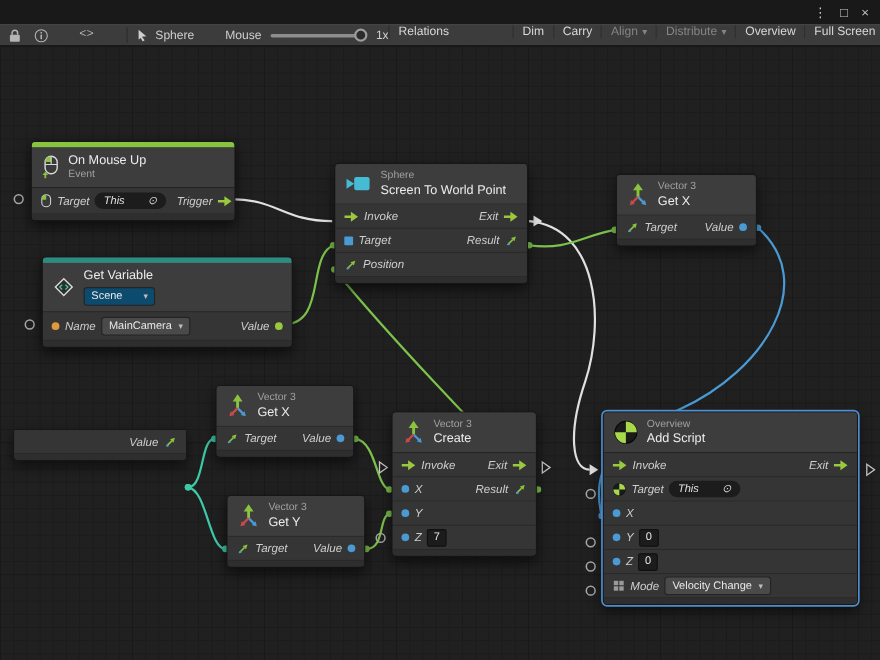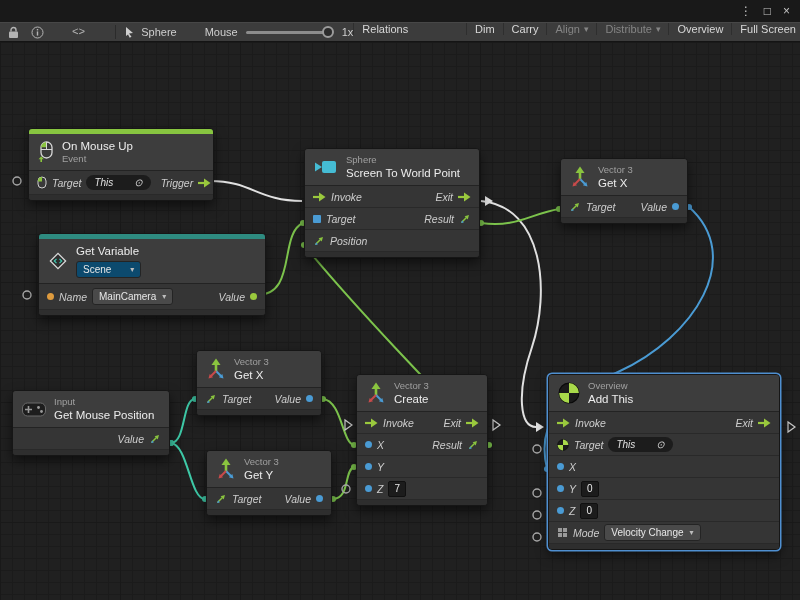--- a/index.html
+++ b/index.html
@@ -383,32 +383,20 @@
           </svg>
         <span class="rlabel">Target</span>
         <span class="spacer"></span>
         <span class="rlabel">Value</span>
         <span class="dot blue"></span>
       </div>
       <div class="nfoot"></div>
     </div>
 
     <div class="node" style="left:12px;top:348px;width:158px">
-      <div class="nhead">
-        <svg width="24" height="15" viewBox="0 0 24 15">
-          <rect x="0.5" y="1" width="23" height="13" rx="5" fill="#1d1d1d" stroke="#6a6a6a"></rect>
-          <path d="M6.5 4v7M3 7.5h7" stroke="#9a9a9a" stroke-width="1.6"></path>
-          <circle cx="16.5" cy="5.5" r="1.4" fill="#9a9a9a"></circle>
-            <circle cx="19.5" cy="9.5" r="1.4" fill="#9a9a9a"></circle>
-        </svg>
-        <div class="htxt">
-          <div class="cat">Input</div>
-          <div class="ttl">Get Mouse Position</div>
-        </div>
-      </div>
       <div class="nrow">
         <span class="spacer"></span>
         <span class="rlabel">Value</span>
         <svg width="12" height="12" viewBox="0 0 12 12">
             <path d="M2.5 9.5 7.2 4.8" stroke="#8ac43f" stroke-width="1.5"></path>
             <polygon points="10,2 8.7,6.4 5.6,3.3" fill="#8ac43f"></polygon>
             <polygon points="2,10 4.8,9.6 3.4,7.2" fill="#4a9bd4"></polygon>
           </svg>
       </div>
       <div class="nfoot"></div>
@@ -467,21 +455,21 @@
 
     <div class="node selected" style="left:548px;top:332px;width:232px">
       <div class="nhead">
         <svg width="22" height="22" viewBox="0 0 20 20">
           <circle cx="10" cy="10" r="9" fill="#1b1b1b" stroke="#0a0a0a"></circle>
           <path d="M10 1A9 9 0 0 1 19 10L10 10Z" fill="#a8d94a"></path>
           <path d="M10 19A9 9 0 0 1 1 10L10 10Z" fill="#a8d94a"></path>
         </svg>
         <div class="htxt">
           <div class="cat">Overview</div>
-          <div class="ttl">Add This</div>
+          <div class="ttl">Add Script</div>
         </div>
       </div>
       <div class="nrow">
         <svg width="13" height="10" viewBox="0 0 13 10">
             <path d="M0 5h7" stroke="#9ac93d" stroke-width="2.2"></path>
             <polygon points="6,0.5 12.5,5 6,9.5" fill="#9ac93d"></polygon>
           </svg>
         <span class="rlabel">Invoke</span>
         <span class="spacer"></span>
         <span class="rlabel">Exit</span>

